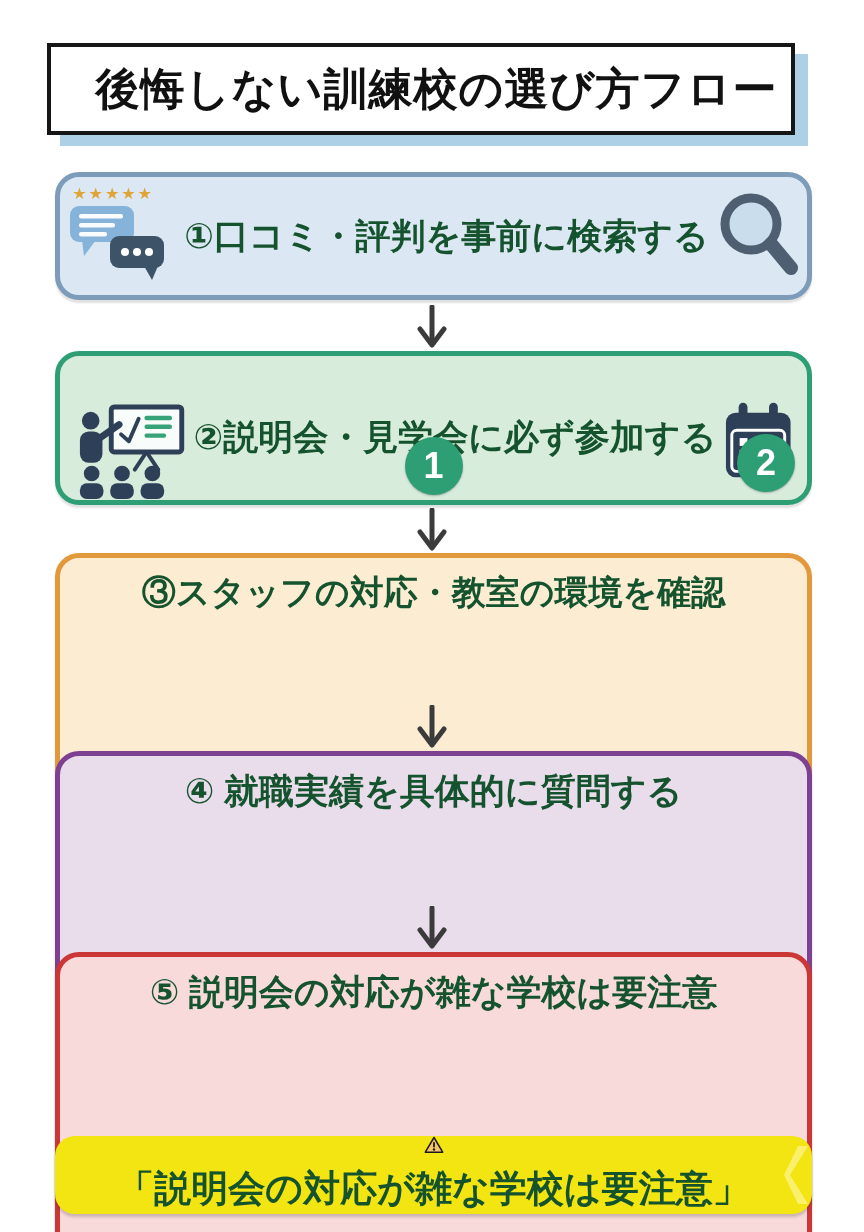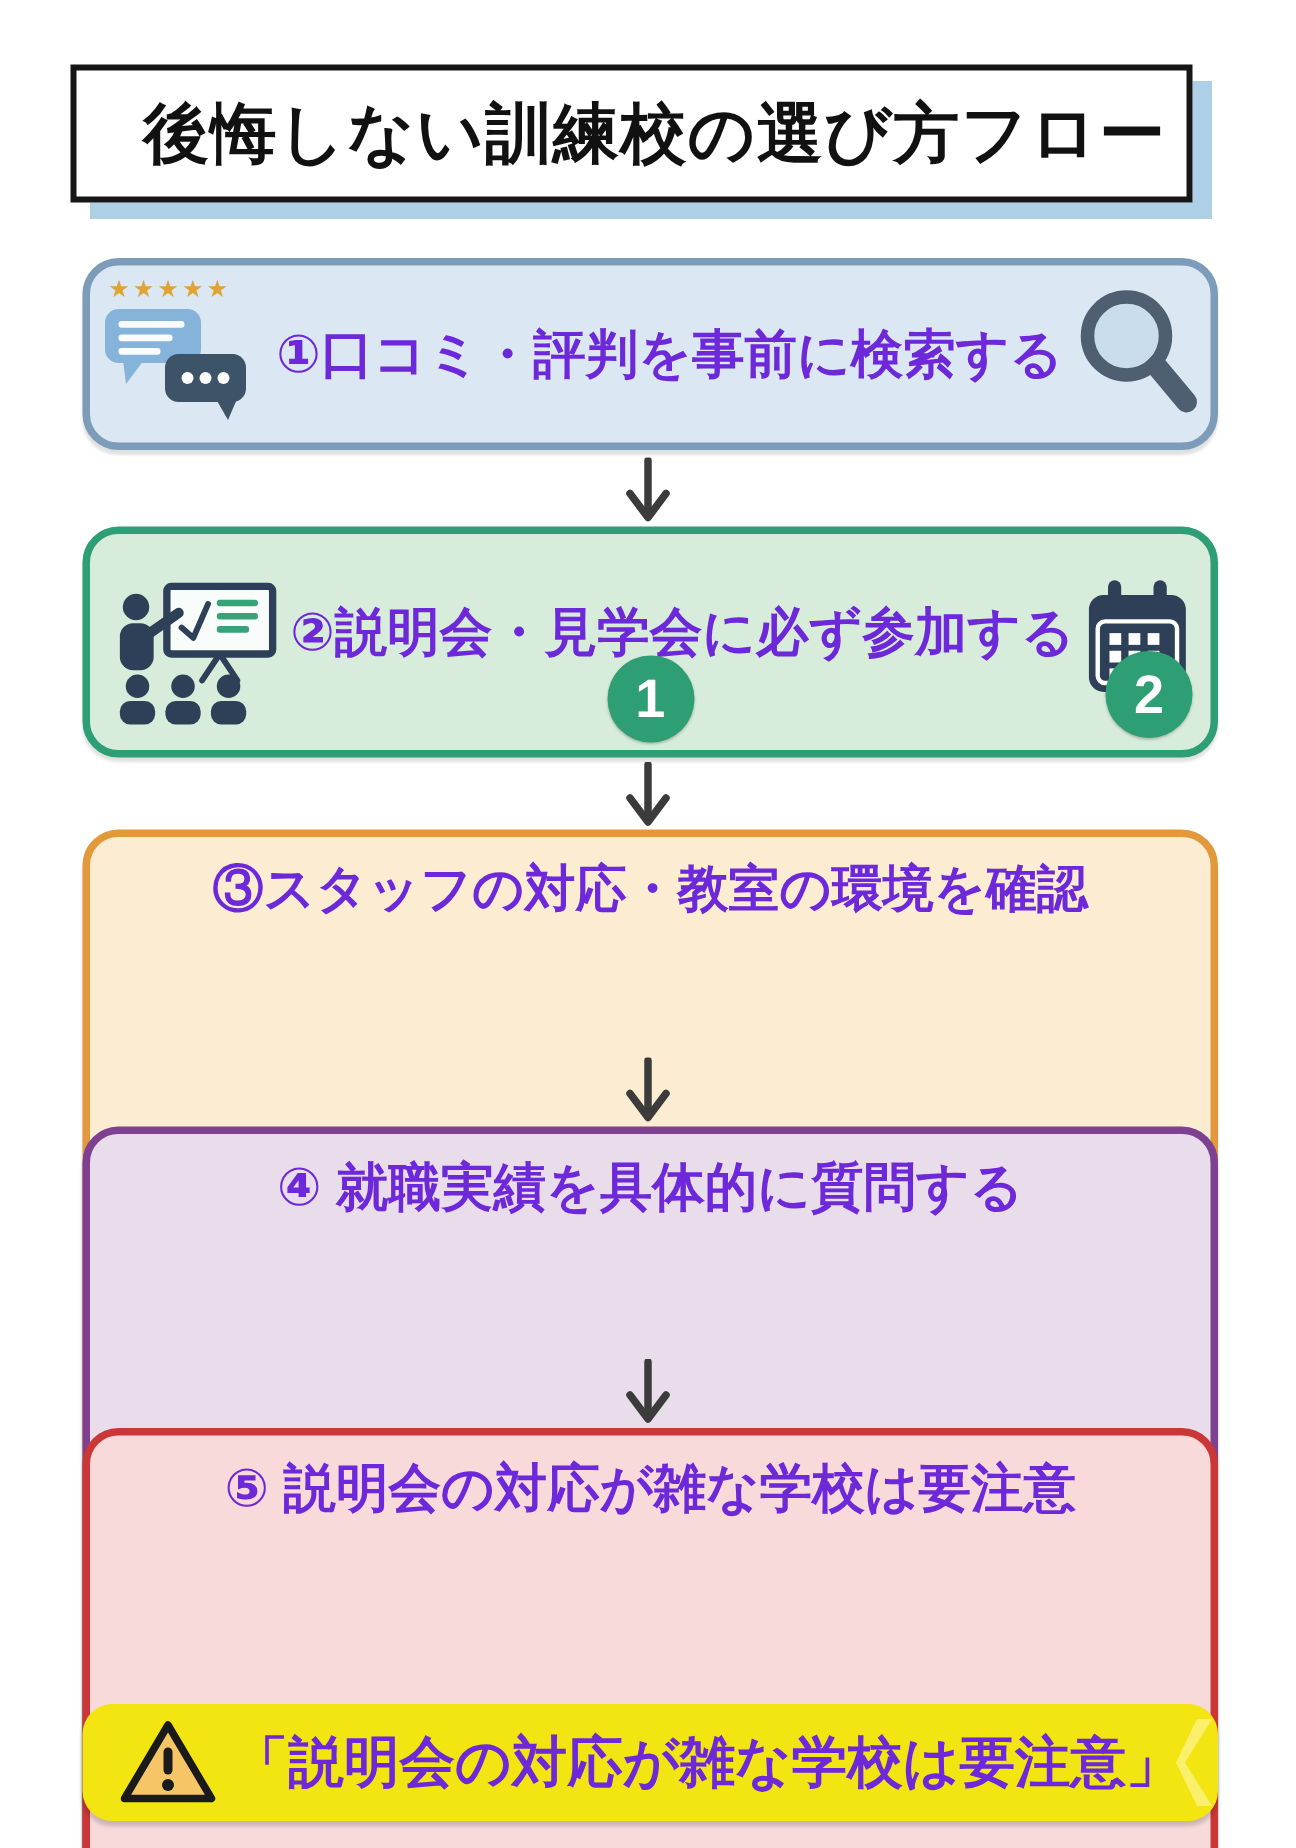--- a/index.html
+++ b/index.html
@@ -10,25 +10,25 @@
   
   .title-box{position:absolute;left:47px;top:43px;width:748px;height:92px;
     background:#ffffff;border:4px solid #161616;
     box-shadow:13px 11px 0 #aed0e6;
     display:flex;align-items:center;justify-content:center;padding-left:31px;}
   .title-box h1{margin:0;font-size:44px;font-weight:900;color:#111;letter-spacing:1px;}
 
   
   .step{position:absolute;left:55px;width:757px;border-radius:24px;border:5px solid;
     box-shadow:0 3px 2px rgba(0,0,0,.12);}
-  .step-label{font-size:35px;font-weight:900;color:#6d28d9;white-space:nowrap;}
+  .step-label{font-size:35px;font-weight:900;color:#14532d;white-space:nowrap;}
   .s1{top:172px;height:128px;background:#dbe7f2;border-color:#7d9cba;
       display:flex;align-items:center;justify-content:center;gap:6px;}
   .s2{top:351px;height:154px;background:#d8ecdc;border-color:#2e9e74;
-      display:flex;align-items:flex-start;justify-content:flex-start;gap:4px;padding:28px 14px 0 16px;}
+      display:flex;align-items:flex-start;justify-content:flex-start;gap:4px;padding:44px 14px 0 16px;}
   .s3{top:553px;height:149px;background:#fbecd2;border-color:#e2993b;}
   .s4{top:751px;height:152px;background:#e9dceb;border-color:#7e4090;}
   .s5{top:952px;height:156px;background:#f8dada;border-color:#cb3737;}
   .col{display:flex;flex-direction:column;align-items:center;height:100%;}
   .col .step-label{margin-top:12px;}
   .icon-row{display:flex;align-items:flex-end;justify-content:center;flex:1;width:100%;}
 
   
   .badge{position:absolute;display:flex;align-items:center;justify-content:center;
     color:#fff;font-weight:900;font-size:36px;border-radius:50%;width:58px;height:58px;
@@ -41,21 +41,21 @@
   .flow-arrow{position:absolute;left:414px;width:36px;height:44px;}
   .a1{top:305px;} .a2{top:508px;} .a3{top:705px;} .a4{top:906px;}
 
   
   .review-cluster{display:flex;flex-direction:column;align-items:flex-start;width:112px;margin-top:-6px;}
   .stars{color:#dfa433;font-size:16px;letter-spacing:2px;font-weight:700;line-height:1;margin-left:6px;}
 
   
   .warning-bar{position:absolute;left:55px;top:1136px;width:757px;height:78px;background:#f3e512;
     border-radius:20px;display:flex;align-items:center;justify-content:center;gap:10px;
-    box-shadow:0 3px 3px rgba(0,0,0,.18);}
+    box-shadow:0 3px 3px rgba(0,0,0,.18);flex-direction:column;}
   .warning-bar .step-label{font-size:37px;}
   .ribbon-chevron{position:absolute;right:2px;top:10px;}
   svg{display:block;}
 </style>
 </head>
 <body>
 
 <div id="canvas">
 
   <div class="title-box">

